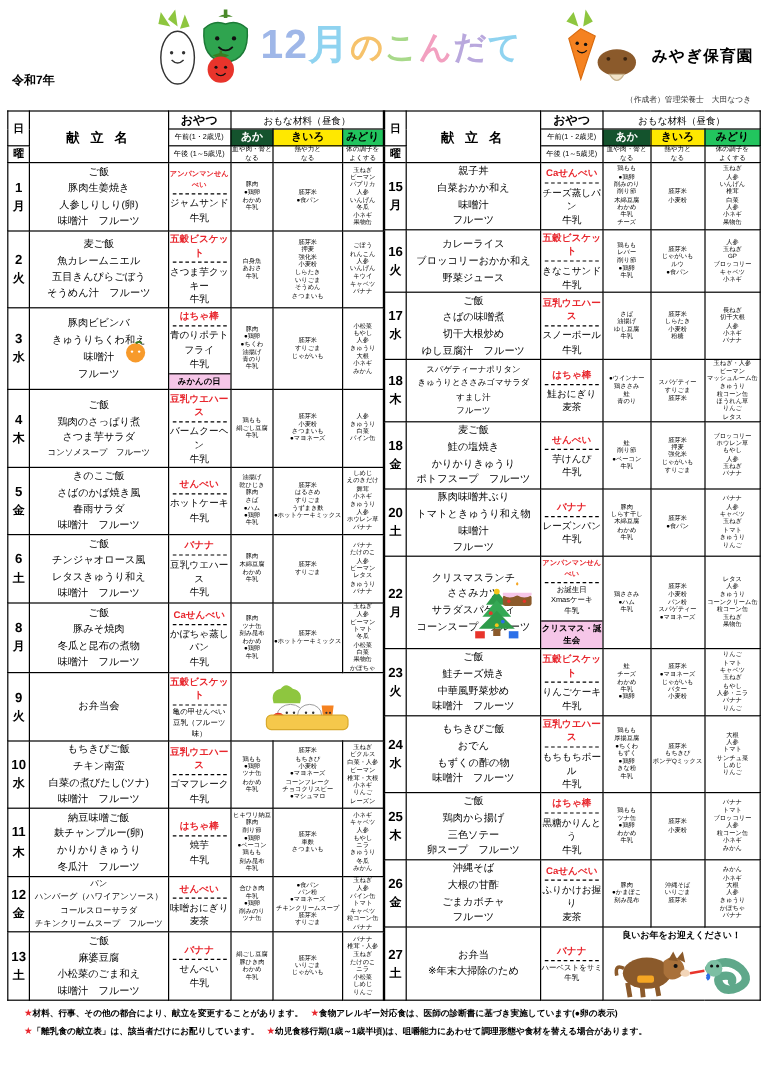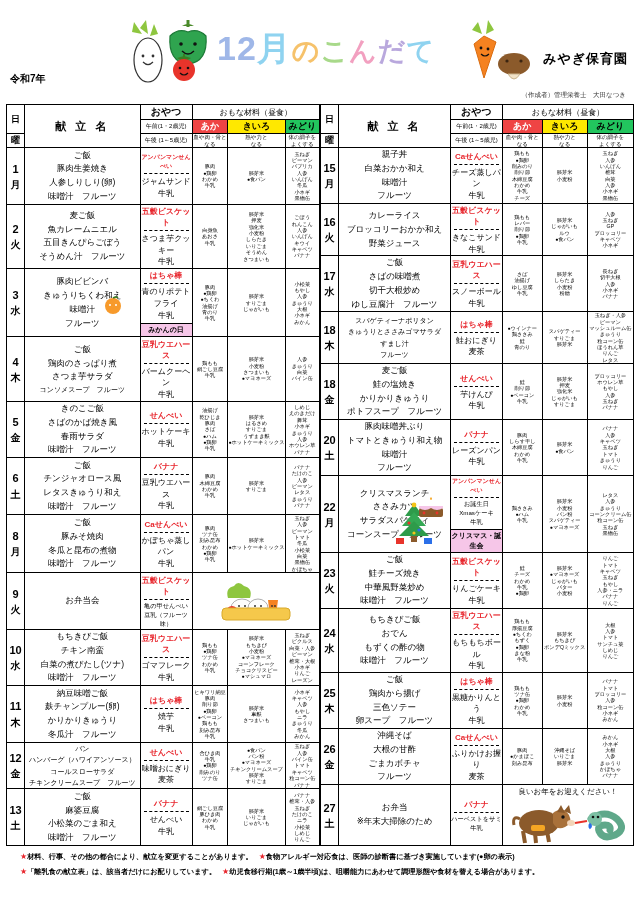--- a/index.html
+++ b/index.html
@@ -6,21 +6,21 @@
     margin: 0; padding: 0;
     background: #ffffff;
   }
   body {
     width: 640px; height: 905px;
     font-family: "Liberation Sans", "DejaVu Sans", sans-serif;
     color: #000;
     overflow: hidden;
     position: relative;
   }
-  .page { width: 640px; height: 640px; position: relative; box-sizing: border-box; padding: 12px 6px; }
+  .page { width: 640px; height: 640px; position: relative; box-sizing: border-box; padding: 0 6px; }
 
   
   .header { position: relative; height: 92px; }
   .title-art {
     position: absolute; left: 120px; top: 6px;
     width: 400px; height: 62px;
     display: flex; align-items: center; justify-content: center;
   }
   .title-text {
     font-size: 34px; font-weight: bold; letter-spacing: 1px;
@@ -74,21 +74,21 @@
   .col-kiiro { width: 37px; }
   .col-midori{ width: 37px; }
 
   
   .h-day { font-size: 9px; font-weight: bold; }
   .h-menu { font-size: 11px; font-weight: bold; letter-spacing: 3px; }
   .h-oyatsu { font-size: 10px; font-weight: bold; }
   .h-omona { font-size: 8px; }
   .h-age { font-size: 6px; }
   .h-aka, .h-kiiro, .h-midori { font-size: 9px; font-weight: bold; }
-  .h-aka { background: #ef4444; color: #fff; }
+  .h-aka { background: #14532d; color: #fff; }
   .h-kiiro { background: #ffe800; color: #000; }
   .h-midori { background: #22c55e; color: #000; }
   .h-desc { font-size: 5.5px; line-height: 1.15; }
 
   
   td.daynum { font-size: 11px; font-weight: bold; line-height: 1.1; }
   td.daynum .dn { display: block; }
   td.daynum .dw { display: block; font-size: 10px; font-weight: bold; margin-top: 4px; }
 
   td.dishes { text-align: left; padding: 1px 2px 1px 4px; position: relative; }
@@ -104,21 +104,21 @@
   .snack-pm.sm { font-size: 6.2px; }
   .snack-event {
     background: #f6c6e8; font-size: 7px; font-weight: bold;
     border-top: 1px solid #000; margin-top: 2px; padding: 1px 0;
   }
 
   td.ing { font-size: 5.2px; line-height: 1.22; padding: 2px 1px; vertical-align: top; }
   td.ing div { white-space: nowrap; }
 
   td.illus { position: relative; }
-  .greet { font-size: 7.5px; font-weight: normal; padding-top: 2px; }
+  .greet { font-size: 7.5px; font-weight: bold; padding-top: 2px; }
 
   
   .footer { margin-top: 3px; padding-left: 14px; }
   .footer .fline {
     font-size: 7.2px; font-weight: bold; color: #000;
     line-height: 1.9; white-space: nowrap;
   }
   .star { color: #e8262d; font-size: 8px; }
 </style>
 </head>

